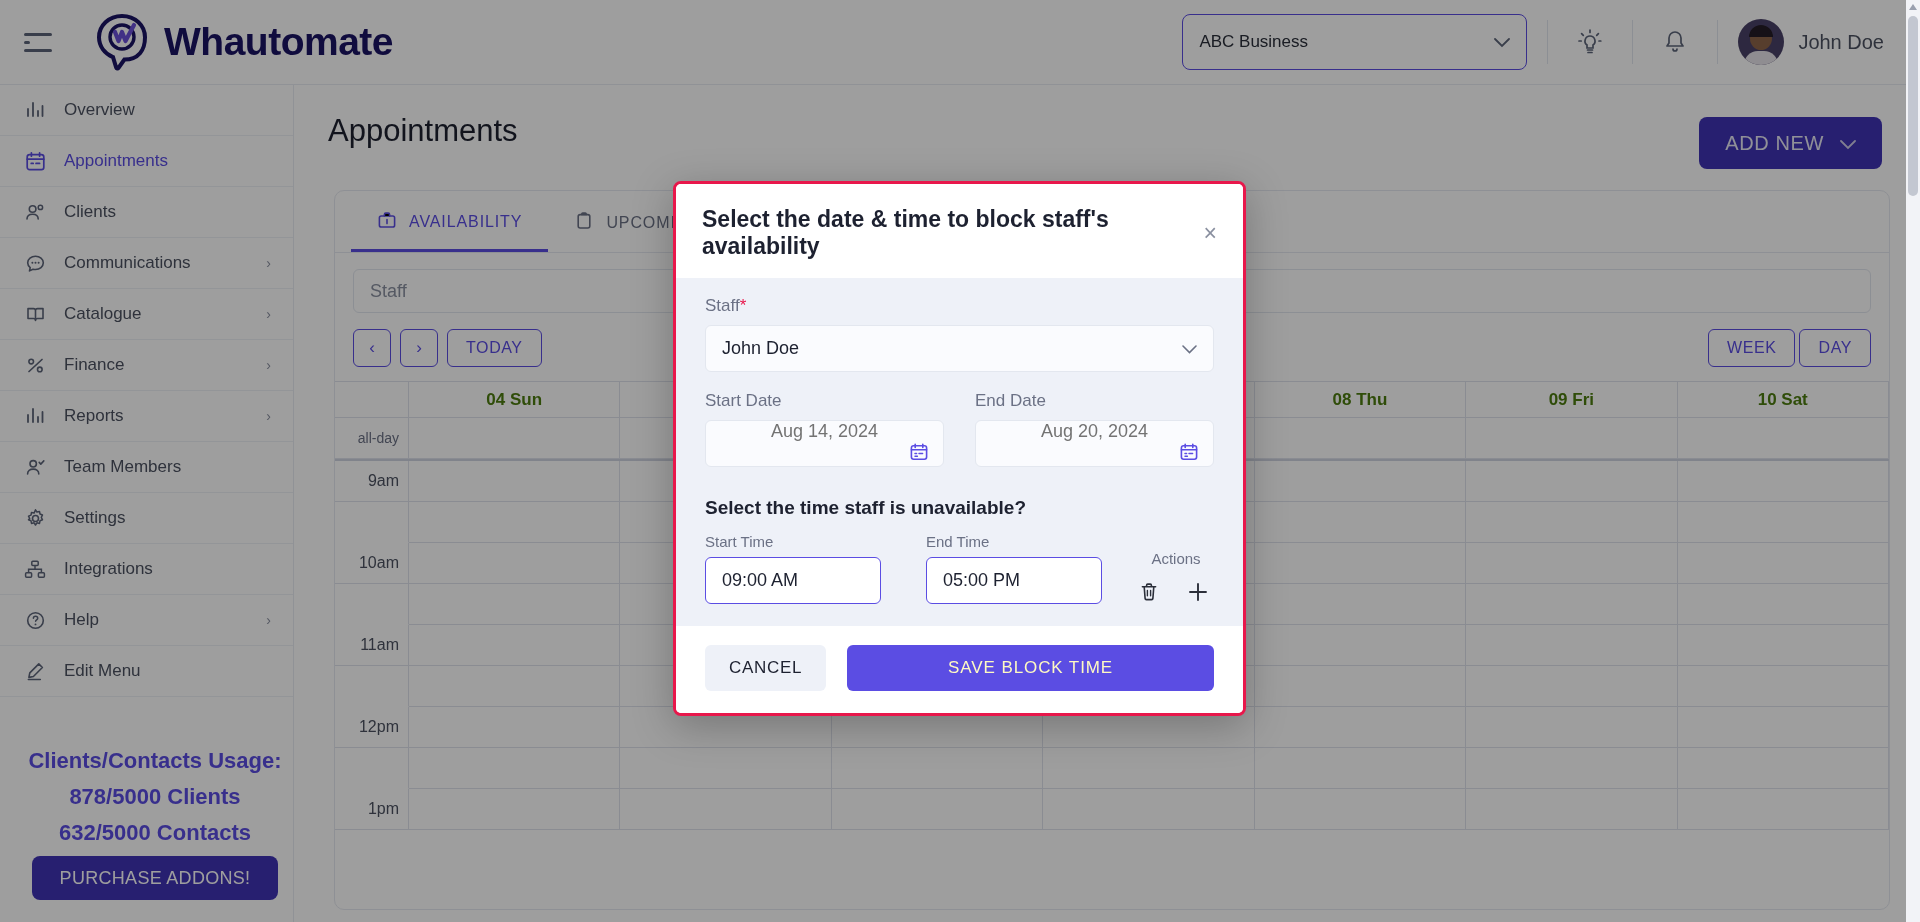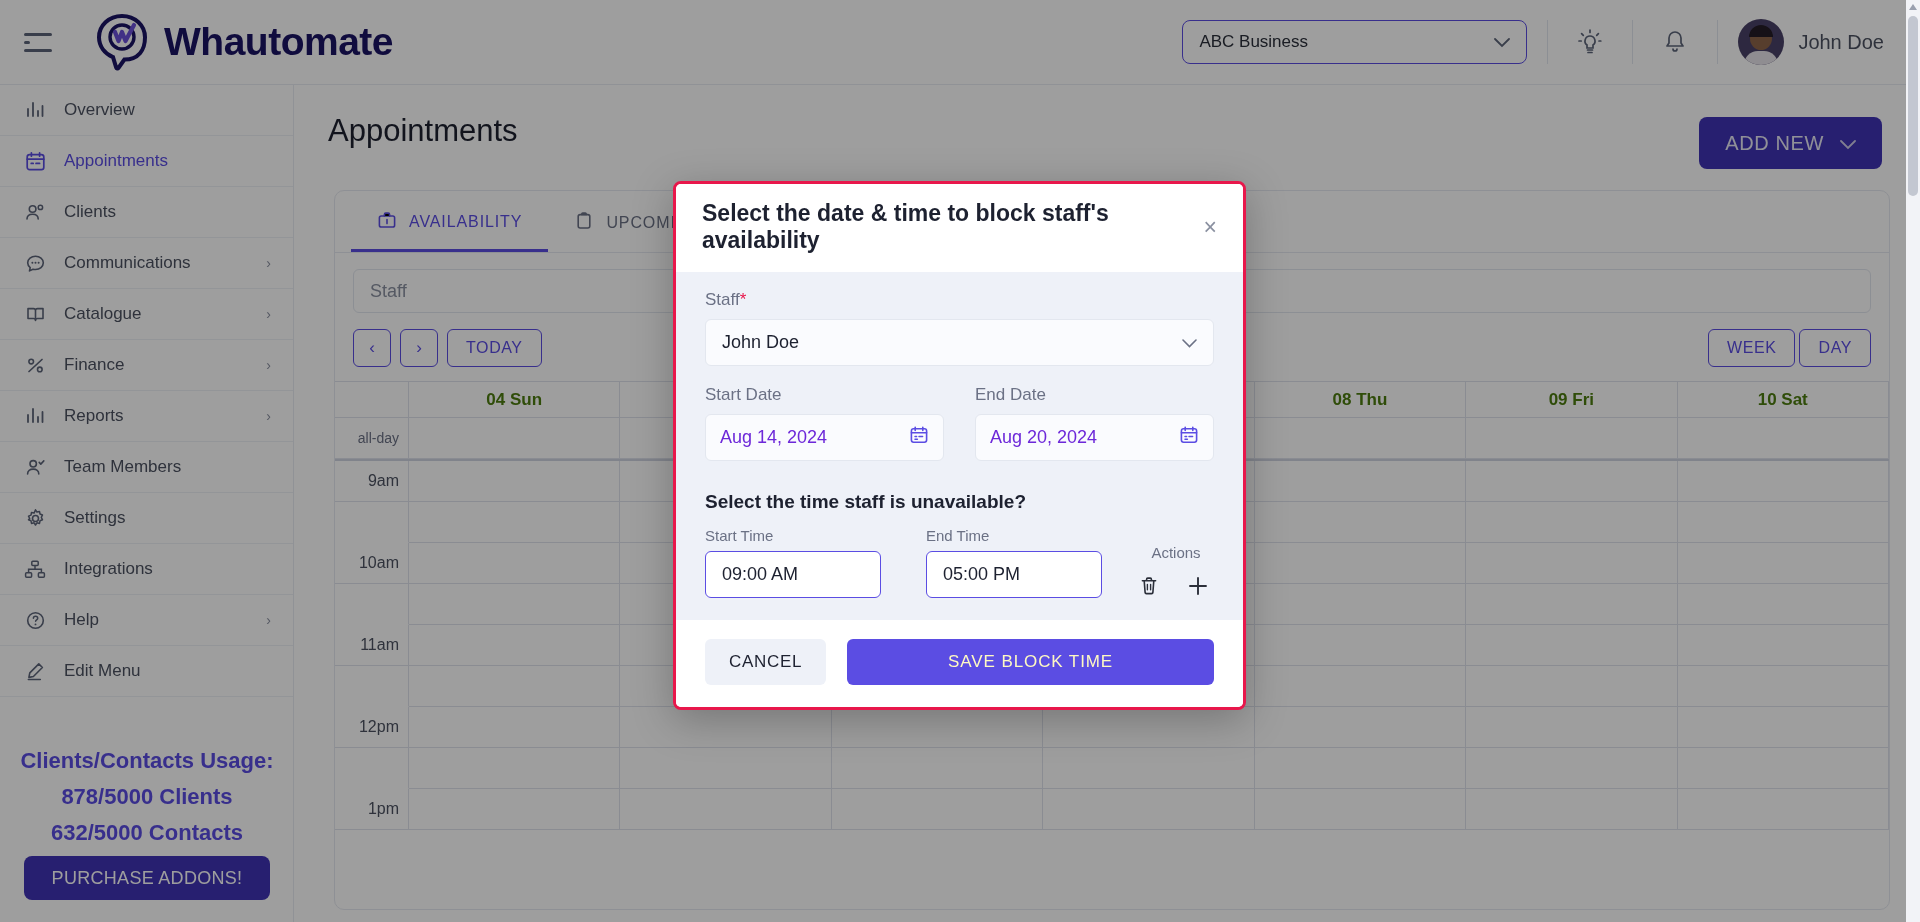--- a/index.html
+++ b/index.html
@@ -31,21 +31,21 @@
   .hamburger i:nth-child(2){ width:28px; }
   .hamburger i:nth-child(3){ width:28px; }
   .hamburger i.dot { width:6px; height:3px; }
 
   .brand { display:flex; align-items:center; gap:14px; margin-left:36px; }
   .brand-mark { width:56px; height:58px; position:relative; }
   .brand-text { font-size:39px; font-weight:700; color:#1b1464; letter-spacing:-0.5px; }
 
   .topbar-right { margin-left:auto; display:flex; align-items:center; height:100%; }
   .biz-select {
-    width:345px; height:44px; border:1.5px solid #5b4de3; border-radius:8px;
+    width:345px; height:56px; border:1.5px solid #5b4de3; border-radius:8px;
     background:#fff; display:flex; align-items:center; padding:0 16px;
     font-size:17px; color:#2b2f3a; cursor:pointer;
   }
   .biz-select .chev { margin-left:auto; color:#5d6579; font-size:15px; }
   .divider-v { width:1px; height:44px; background:#e3e7ef; margin:0 20px; }
   .icon-btn { width:44px; height:44px; display:flex; align-items:center; justify-content:center; cursor:pointer; color:#5d6579; }
   .avatar-wrap { display:flex; align-items:center; gap:14px; margin-right:36px; }
   .avatar {
     width:46px; height:46px; border-radius:50%; overflow:hidden; position:relative;
     background:#4a4268; flex:none;
@@ -61,21 +61,21 @@
     background:#fff; border-right:1px solid #e9ecf2; overflow:hidden;
   }
   .nav-item {
     height:51px; display:flex; align-items:center; gap:16px; padding:0 22px;
     border-bottom:1px solid #edf0f5; color:#4c5261; font-size:17px; cursor:pointer;
   }
   .nav-item.active { color:#5b4de3; }
   .nav-item .nav-ico { width:26px; height:26px; display:flex; align-items:center; justify-content:center; flex:none; }
   .nav-item .caret { margin-left:auto; font-size:14px; color:#8a90a0; }
   .usage {
-    position:absolute; bottom:0; left:0; width:294px; padding:18px 6px 22px;
+    position:absolute; bottom:0; left:8px; width:294px; padding:18px 6px 22px;
     text-align:center; background:#fff;
   }
   .usage-line { color:#5b4de3; font-weight:700; font-size:22px; margin-bottom:10px; }
   .addon-btn {
     display:block; width:246px; margin:8px auto 0; height:44px; line-height:44px;
     background:#3f32b5; color:#fff; border-radius:8px; font-size:18px; letter-spacing:.3px; cursor:pointer;
   }
 
   
   .main { position:absolute; top:85px; left:294px; width:1626px; height:837px; background:#fff; }
@@ -128,36 +128,36 @@
   .slot .cal-gutter, .slot .cal-cell { height:41px; }
   .slot.half .cal-gutter { border-bottom-color:transparent; }
   .thick { border-bottom:2px solid #cfd4e0; }
 
   
   .modal {
     position:absolute; z-index:100; left:673px; top:181px; width:573px;
     border:3px solid #e8174b; border-radius:8px; background:#fff; overflow:hidden;
     box-shadow:0 10px 40px rgba(0,0,0,.25);
   }
-  .modal-head { background:#fff; padding:16px 26px 18px; display:flex; align-items:center; }
+  .modal-head { background:#fff; padding:22px 26px 18px; display:flex; align-items:center; }
   .modal-title { font-size:23px; font-weight:700; color:#1d2130; }
   .modal-x { margin-left:12px; font-size:23px; color:#8a90a0; cursor:pointer; line-height:1; }
   .modal-body { background:#eef1f8; padding:18px 29px 22px; }
   .fld-label { font-size:17px; color:#6b7185; margin-bottom:9px; }
   .req { color:#e8174b; }
   .sel-box {
     height:47px; background:#fafbfe; border:1px solid #e3e7ef; border-radius:6px;
     display:flex; align-items:center; padding:0 16px; font-size:18px; color:#1d2130; cursor:pointer;
   }
   .sel-box .chev { margin-left:auto; color:#6b7185; font-size:15px; }
   .two-col { display:flex; gap:31px; margin-top:19px; }
   .two-col > div { flex:1; }
   .date-box {
     height:47px; background:#fafbfe; border:1px solid #e3e7ef; border-radius:6px;
-    display:flex; align-items:center; padding:0 14px; font-size:18px; color:#6d28d9; cursor:pointer;
+    display:flex; align-items:center; padding:0 14px; font-size:18px; color:#737373; cursor:pointer;flex-direction:column;
   }
   .date-box .cal-ico { margin-left:auto; color:#5b4de3; }
   .sub-q { font-size:19px; font-weight:700; color:#1d2130; margin-top:30px; }
   .time-grid { display:flex; align-items:flex-end; margin-top:14px; gap:0; }
   .time-col { width:176px; }
   .time-col.second { margin-left:45px; }
   .small-label { font-size:15px; color:#6b7185; margin-bottom:7px; }
   .time-box {
     height:47px; background:#fff; border:1.5px solid #5b4de3; border-radius:6px;
     display:flex; align-items:center; padding:0 16px; font-size:18px; color:#1d2130; cursor:text;

